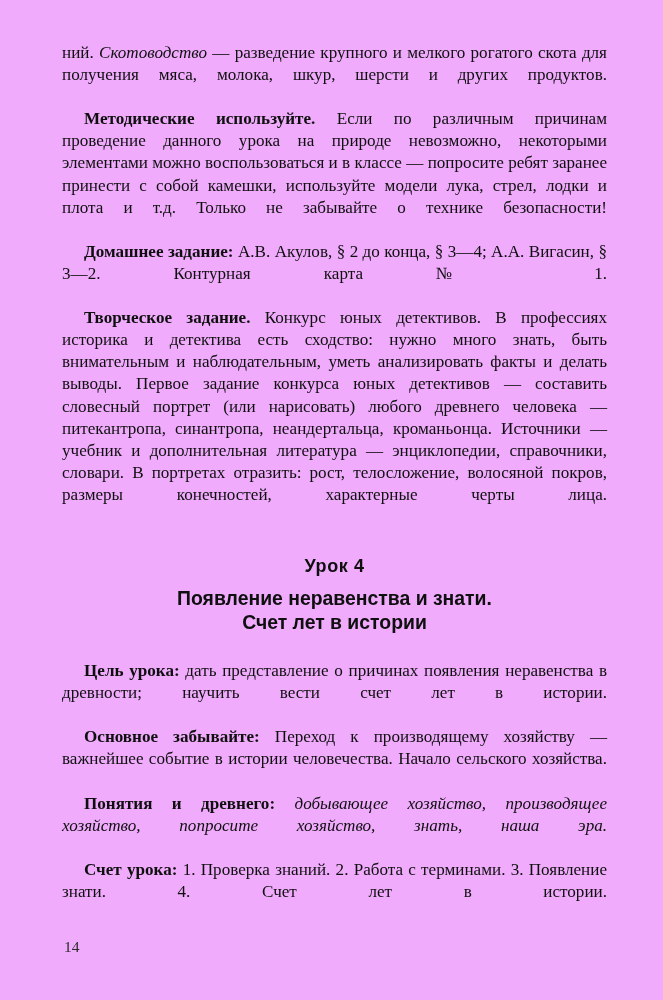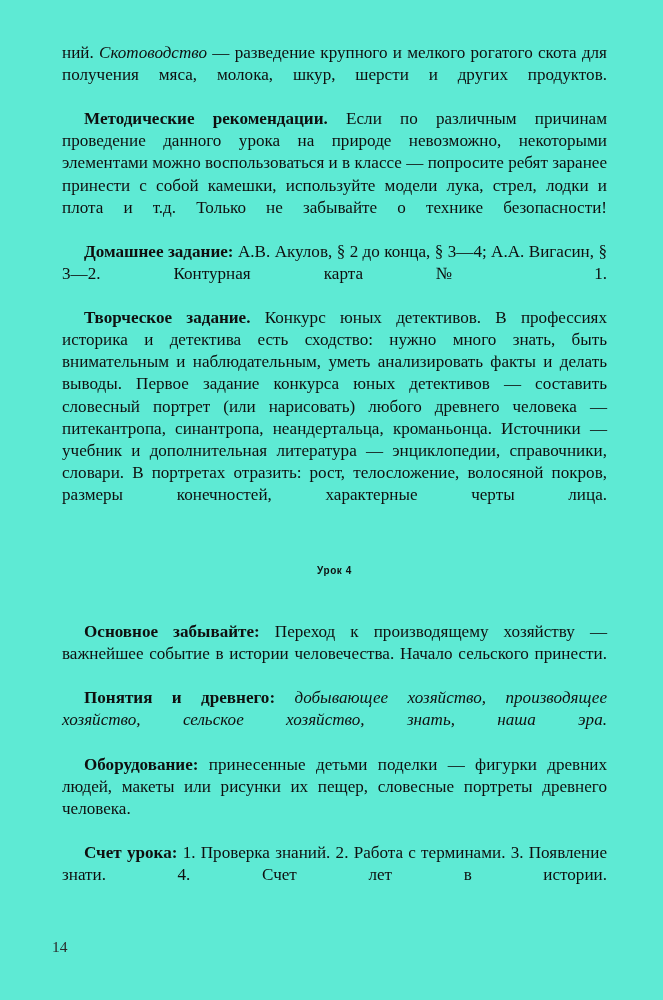--- a/index.html
+++ b/index.html
@@ -54,75 +54,77 @@
   .bi {
     font-weight: 700;
   }
   .lesson-block {
     margin: 0;
     padding: 0;
   }
   .lesson-label {
     font-family: "Liberation Sans", "DejaVu Sans", sans-serif;
     font-weight: 700;
-    font-size: 10px;
+    font-size: 18px;
     letter-spacing: 0.6px;
     text-align: center;
-    margin: 11px;
+    margin: 2px;
   }
   .lesson-title {
     font-family: "Liberation Sans", "DejaVu Sans", sans-serif;
     font-weight: 700;
     font-size: 19.4px;
     line-height: 23.5px;
     text-align: center;
     margin: 0;
   }
   .spacer-before-lesson { height: 26px; }
   .spacer-after-lesson-label { height: 8px; }
   .spacer-after-lesson { height: 26px; }
   .page-number {
     position: absolute;
-    left: 52px;
+    left: 64px;
     top: 938px;
     font-size: 15.5px;
     color: #2a2a2a;
     font-family: "Liberation Serif", "DejaVu Serif", serif;
   }
 </style>
 </head>
 <body>
 
-<div class="page" style="background: #5eead4; color: rgb(15, 15, 15);">
+<div class="page" style="background: #f0abfc; color: rgb(15, 15, 15);">
 
   <div class="column">
 
     <p class="para flow-break"><span>ний.</span> <i class="term">Скотоводство</i> <span>— разведение крупного и мелкого рогатого скота для получения мяса, молока, шкур, шерсти и других продуктов.</span></p>
 
-    <p class="para"><b class="run-head">Методические рекомендации.</b> <span>Если по различным причинам проведение данного урока на природе невозможно, некоторыми элементами можно воспользоваться и в классе — попросите ребят заранее принести с собой камешки, используйте модели лука, стрел, лодки и плота и т.д. Только не забывайте о технике безопасности!</span></p>
+    <p class="para"><b class="run-head">Методические используйте.</b> <span>Если по различным причинам проведение данного урока на природе невозможно, некоторыми элементами можно воспользоваться и в классе — попросите ребят заранее принести с собой камешки, используйте модели лука, стрел, лодки и плота и т.д. Только не забывайте о технике безопасности!</span></p>
 
     <p class="para"><span class="bi">Домашнее задание:</span> <span>А.В. Акулов, § 2 до конца, § 3—4; А.А. Вигасин, § 3—2. Контурная карта № 1.</span></p>
 
     <p class="para"><span class="bi">Творческое задание.</span> <span>Конкурс юных детективов. В профессиях историка и детектива есть сходство: нужно много знать, быть внимательным и наблюдательным, уметь анализировать факты и делать выводы. Первое задание конкурса юных детективов — составить словесный портрет (или нарисовать) любого древнего человека — питекантропа, синантропа, неандертальца, кроманьонца. Источники — учебник и дополнительная литература — энциклопедии, справочники, словари. В портретах отразить: рост, телосложение, волосяной покров, размеры конечностей, характерные черты лица.</span></p>
 
     <div class="spacer-before-lesson"></div>
 
     <div class="lesson-block">
       <div class="lesson-label">Урок 4</div>
       <div class="spacer-after-lesson-label"></div>
+      <div class="lesson-title">Появление неравенства и знати.</div>
+      <div class="lesson-title">Счет лет в истории</div>
     </div>
 
     <div class="spacer-after-lesson"></div>
 
+    <p class="para"><b class="run-head">Цель урока:</b> <span>дать представление о причинах появления неравенства в древности; научить вести счет лет в истории.</span></p>
 
-    <p class="para"><b class="run-head">Основное забывайте:</b> <span>Переход к производящему хозяйству — важнейшее событие в истории человечества. Начало сельского принести.</span></p>
+    <p class="para"><b class="run-head">Основное забывайте:</b> <span>Переход к производящему хозяйству — важнейшее событие в истории человечества. Начало сельского хозяйства.</span></p>
 
-    <p class="para"><b class="run-head">Понятия и древнего:</b> <i class="term">добывающее хозяйство, производящее хозяйство, сельское хозяйство, знать, наша эра.</i></p>
+    <p class="para"><b class="run-head">Понятия и древнего:</b> <i class="term">добывающее хозяйство, производящее хозяйство, попросите хозяйство, знать, наша эра.</i></p>
 
-    <p class="para"><b class="run-head">Оборудование:</b> <span>принесенные детьми поделки — фигурки древних людей, макеты или рисунки их пещер, словесные портреты древнего человека.</span></p>
 
     <p class="para"><b class="run-head">Счет урока:</b> <span>1. Проверка знаний. 2. Работа с терминами. 3. Появление знати. 4. Счет лет в истории.</span></p>
 
   </div>
 
   <div class="page-number">14</div>
 
 </div>
 
 </body></html>

